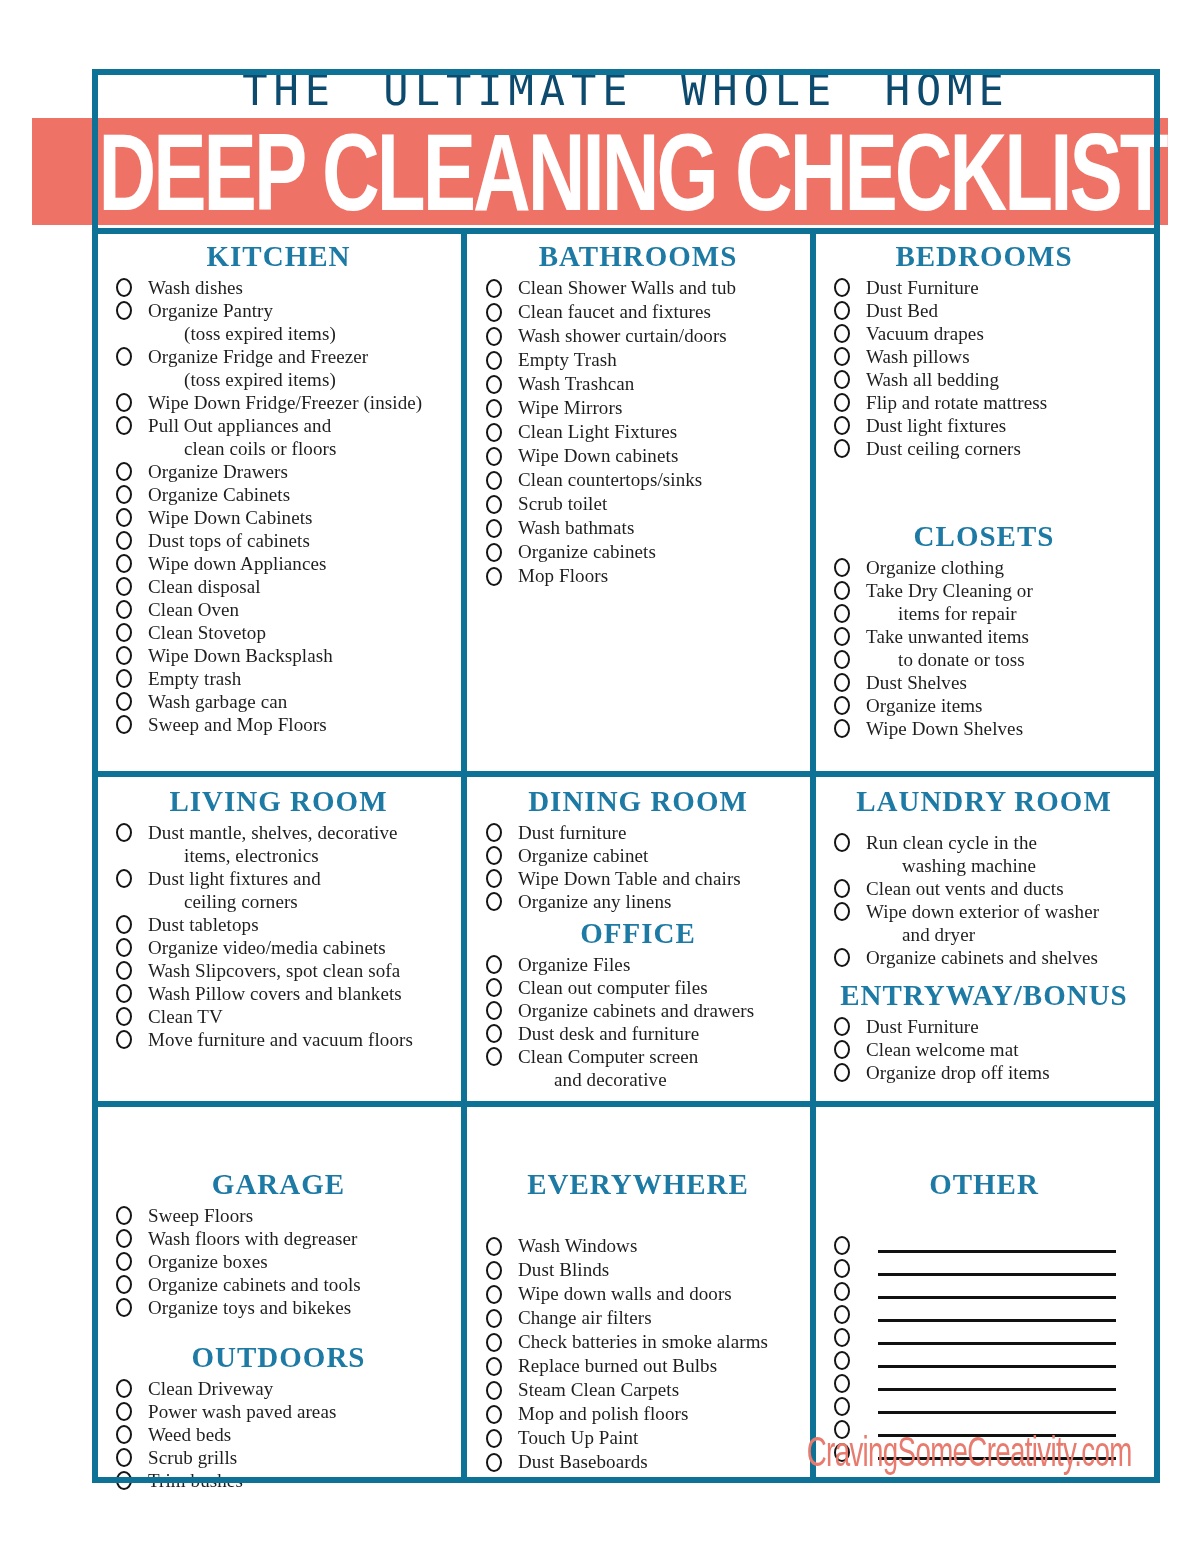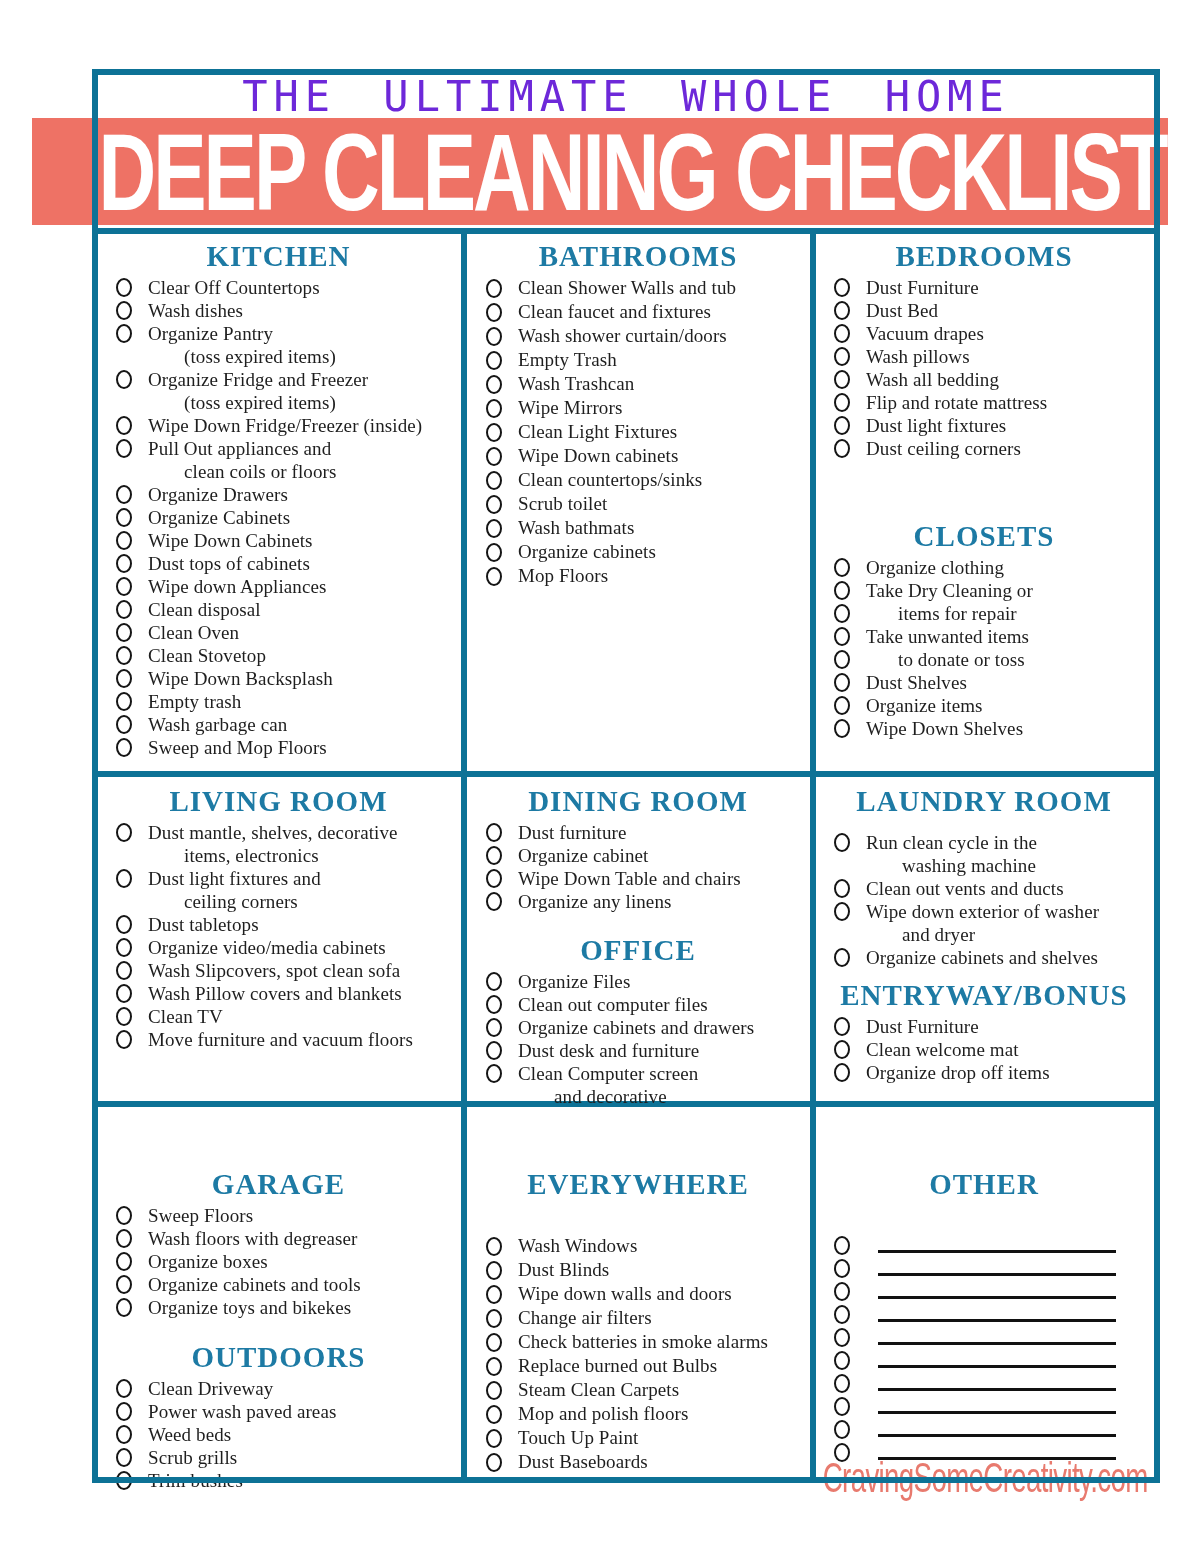--- a/index.html
+++ b/index.html
@@ -8,24 +8,24 @@
     --red:#ee7265;
     --coral:#e87a6e;
     --ink:#1e1e1e;
   }
   *{margin:0;padding:0;box-sizing:border-box;}
   html,body{background:#ffffff;}
   body{font-family:"Liberation Sans",sans-serif;color:var(--ink);}
   .page{position:relative;width:1136px;height:1553px;background:#ffffff;overflow:hidden;margin:0 auto;}
 
   
-  .eyebrow{position:absolute;left:60px;top:72px;width:1068px;height:48px;
+  .eyebrow{position:absolute;left:60px;top:66px;width:1068px;height:48px;
     display:flex;align-items:center;justify-content:center;z-index:2;
     font-family:"DejaVu Sans Mono",monospace;font-size:42px;font-weight:500;
-    letter-spacing:6px;word-spacing:16px;color:#6d28d9;white-space:nowrap;}
+    letter-spacing:6px;word-spacing:16px;color:#0c4a6e;white-space:nowrap;}
 
   
   .banner{position:absolute;left:0;top:118px;width:1200px;height:107px;background:var(--red);
     z-index:1;display:flex;align-items:center;justify-content:center;overflow:visible;}
   .banner-text{font-weight:bold;font-size:108px;letter-spacing:-4px;color:#ffffff;
     white-space:nowrap;transform:scaleX(0.74) scaleY(1.02);transform-origin:center center;line-height:1;}
 
   
   .frame{position:absolute;left:60px;top:69px;width:1068px;height:1414px;
     border:6px solid var(--teal);z-index:3;pointer-events:none;background:transparent;}
@@ -55,31 +55,31 @@
     margin:0 16px 0 2px;background:transparent;}
   .label{font-size:19px;color:var(--ink);white-space:nowrap;letter-spacing:0.1px;}
   .item.cont .circle{visibility:hidden;}
   .item.cont .label{padding-left:36px;}
   .item.indent .label{padding-left:32px;}
   .item.blank .line{width:238px;border-bottom:3px solid #111111;height:0;
     margin-left:12px;align-self:flex-end;margin-bottom:4px;}
 
   
   .section-closets{margin-top:60px;}
-  .section-office{margin-top:21px;}
+  .section-office{margin-top:4px;}
   .section-outdoors{margin-top:22px;}
   .section-entryway-bonus{margin-top:10px;}
   .section-laundry-room .items{margin-top:14px;}
   .section-everywhere .items{margin-top:34px;}
   .section-other .items{margin-top:34px;}
   .section-bathrooms .item,.section-everywhere .item{height:24px;}
 
   
-  .footer{position:absolute;left:784px;top:1434px;width:338px;height:42px;z-index:2;
-    display:flex;align-items:flex-start;justify-content:center;margin-top:20px;}
+  .footer{position:absolute;left:768px;top:1434px;width:338px;height:42px;z-index:2;
+    display:flex;align-items:flex-end;justify-content:center;}
   .footer span{font-size:42px;color:var(--coral);white-space:nowrap;
     transform:scaleX(0.66);transform-origin:center center;letter-spacing:-1px;}
 </style>
 </head>
 <body>
 
 <div class="page">
 
   <div class="banner">
     <span class="banner-text">DEEP CLEANING CHECKLIST</span>
@@ -93,24 +93,20 @@
   <div class="hline h3"></div>
   <div class="vline v1"></div>
   <div class="vline v2"></div>
 
   <div class="cell r1 c1">
       <div class="section section-kitchen">
         <div class="sec-title">KITCHEN</div>
         <div class="items">
           <div class="item">
             <span class="circle"></span>
-            <span class="label">Clear Off Countertops</span>
-          </div>
-          <div class="item">
-            <span class="circle"></span>
             <span class="label">Wash dishes</span>
           </div>
           <div class="item">
             <span class="circle"></span>
             <span class="label">Organize Pantry</span>
           </div>
           <div class="item cont">
             <span class="circle"></span>
             <span class="label">(toss expired items)</span>
           </div>

